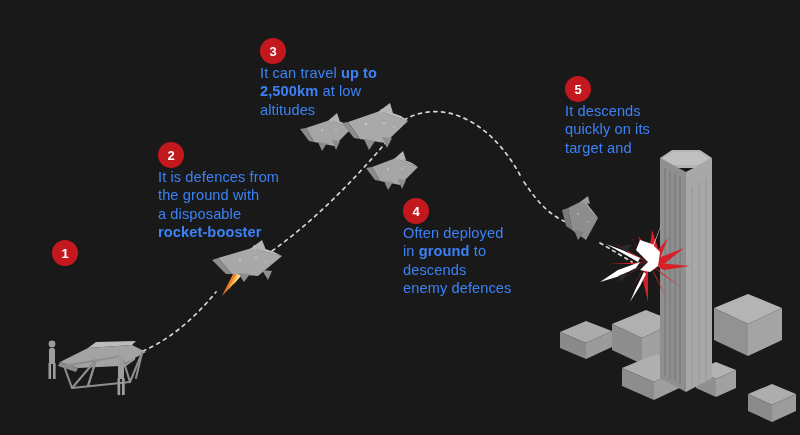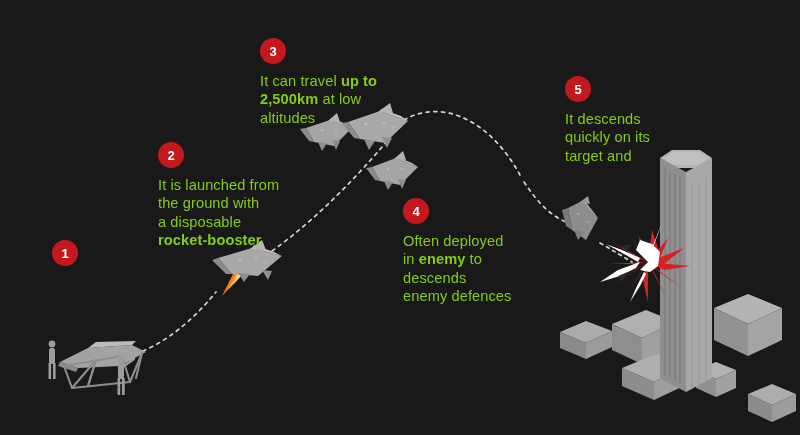--- a/index.html
+++ b/index.html
@@ -31,22 +31,21 @@
     background: #c4181f;
     color: #ffffff;
     font-size: 13px;
     font-weight: 700;
     display: flex;
     align-items: center;
     justify-content: center;
     line-height: 1;
   }
   .caption {
-    margin-top: 8px;
-    color: #84cc16;
+    color: #3b82f6;
     font-size: 14.6px;
     line-height: 18.4px;
     letter-spacing: 0.1px;
     white-space: pre-line;
   }
   .caption b {
     font-weight: 700;
   }
   #step1 { left: 52px;  top: 240px; }
   #step2 { left: 158px; top: 142px; }
@@ -275,37 +274,37 @@
     </g>
 
   </svg>
 
   <div class="step" id="step1">
     <div class="badge">1</div>
   </div>
 
   <div class="step" id="step2">
     <div class="badge">2</div>
-    <div class="caption"><span>It is launched from
+    <div class="caption"><span>It is defences from
 the ground with
 a disposable
 </span><b>rocket-booster</b><span></span></div>
   </div>
 
   <div class="step" id="step3">
     <div class="badge">3</div>
     <div class="caption"><span>It can travel </span><b>up to
 2,500km</b><span> at low
 altitudes</span></div>
   </div>
 
   <div class="step" id="step4">
     <div class="badge">4</div>
     <div class="caption"><span>Often deployed
-in </span><b>enemy</b><span> to
+in </span><b>ground</b><span> to
 descends
 enemy defences</span></div>
   </div>
 
   <div class="step" id="step5">
     <div class="badge">5</div>
     <div class="caption"><span>It descends
 quickly on its
 target and
 </span><span></span></div>

